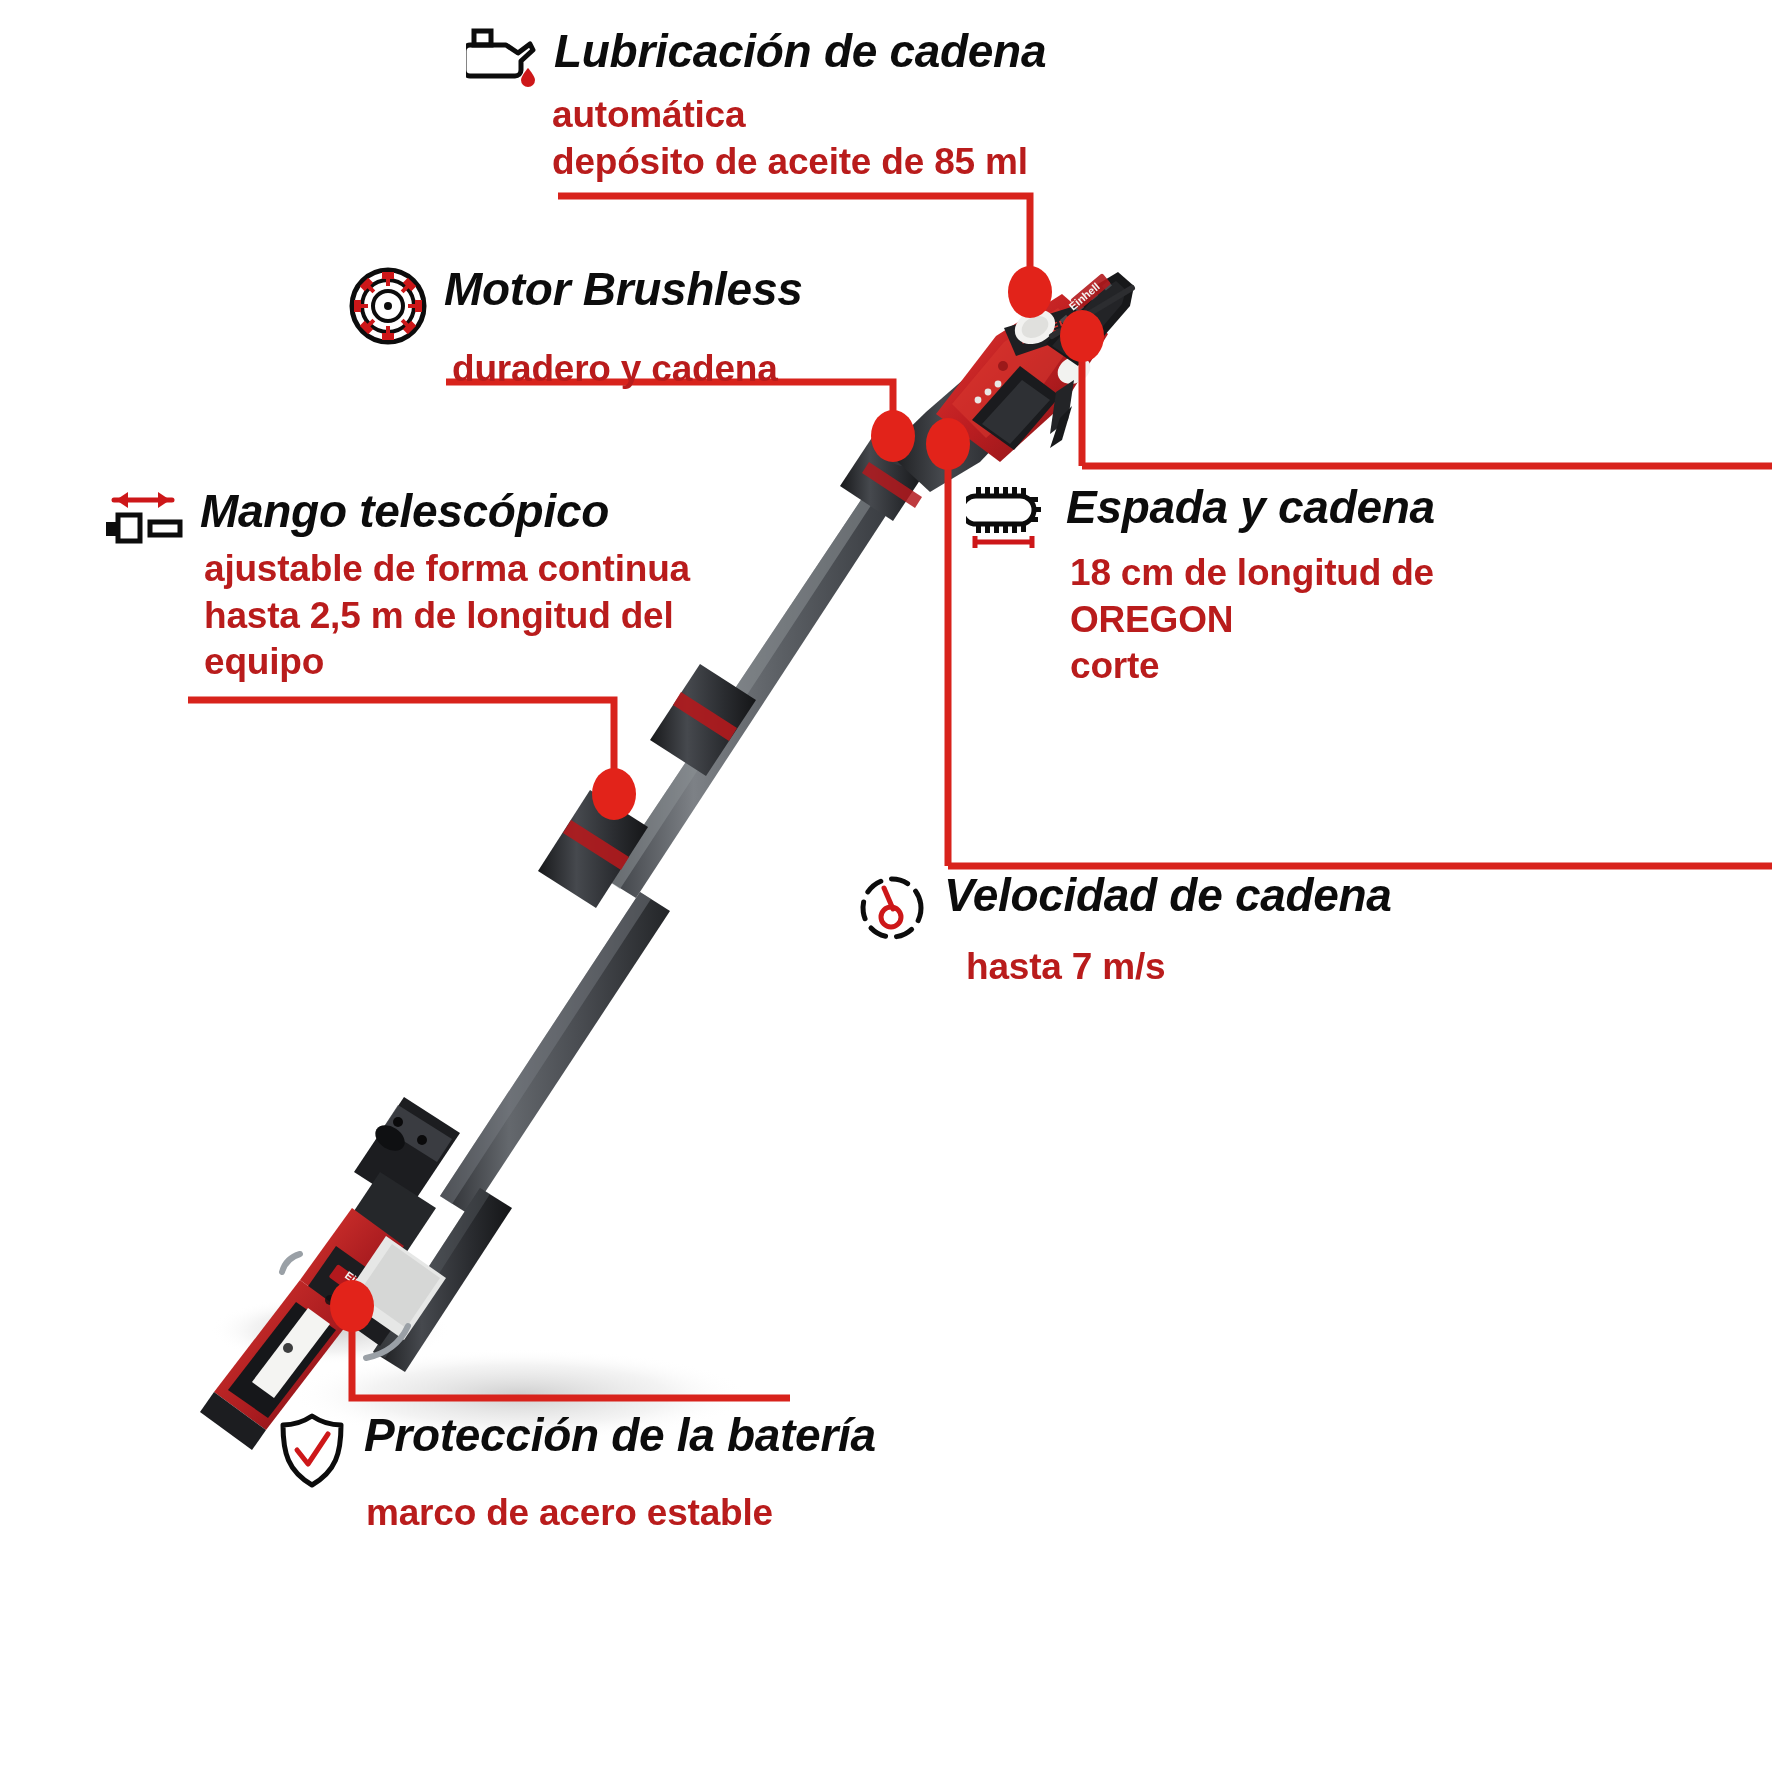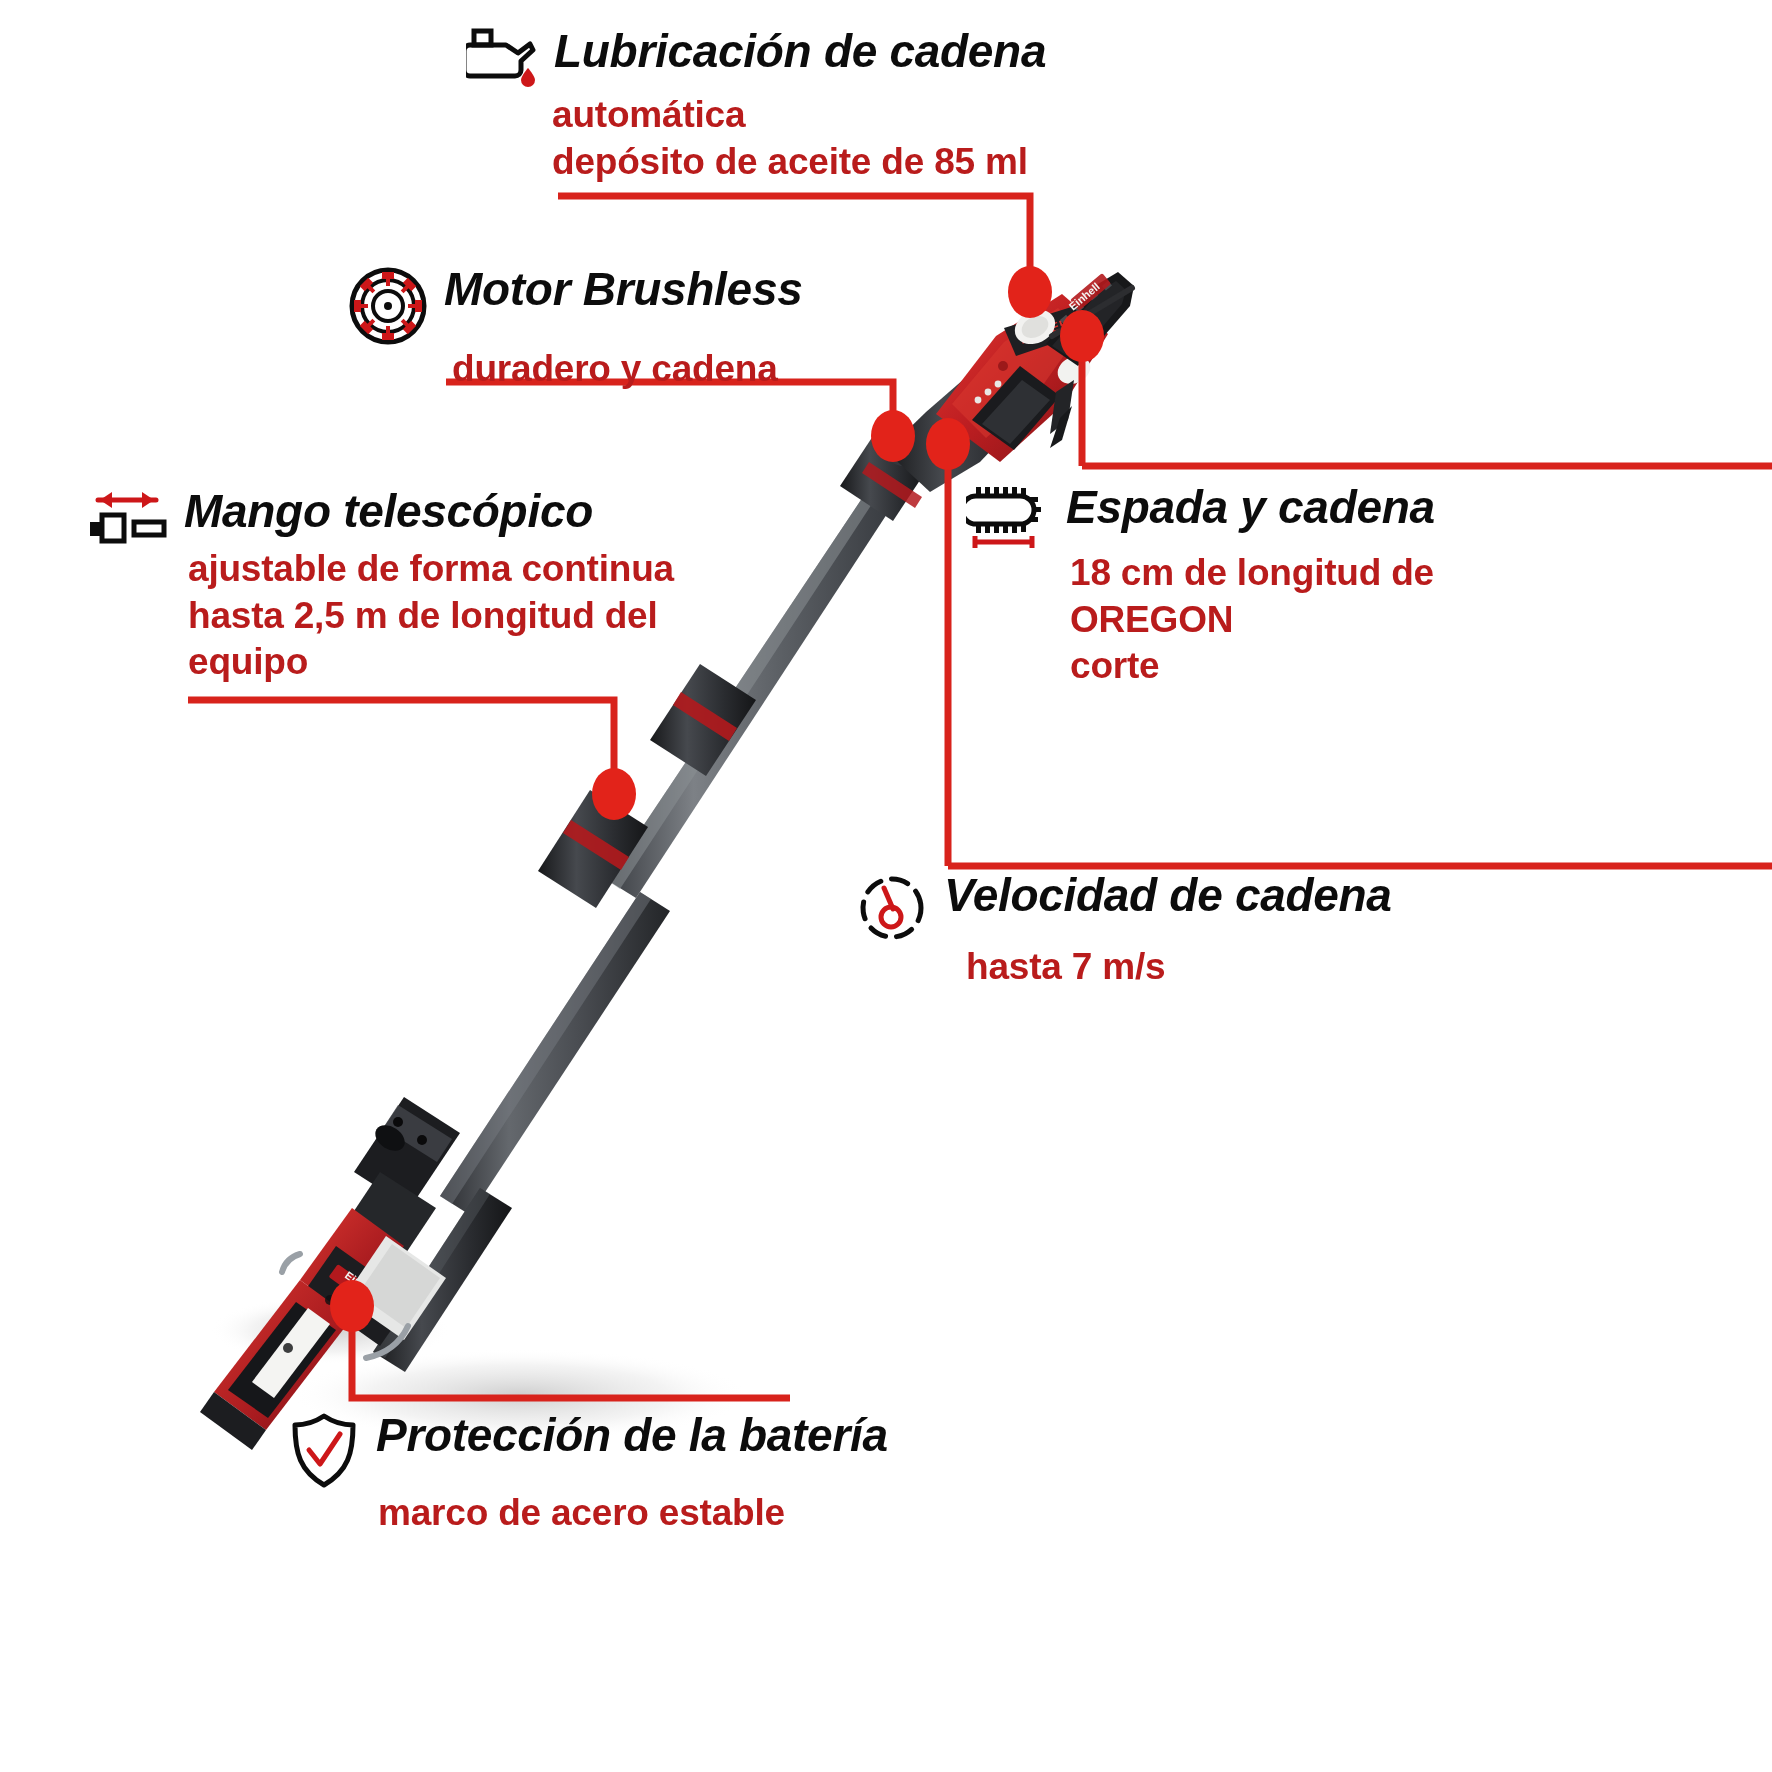--- a/index.html
+++ b/index.html
@@ -36,24 +36,24 @@
   .sub-indent-1 { padding-left:86px; }
   .sub-indent-2 { padding-left:104px; }
   .sub-indent-3 { padding-left:100px; }
   .sub-indent-4 { padding-left:104px; }
   .sub-indent-5 { padding-left:110px; }
   .sub-indent-6 { padding-left:90px; }
 
   
   #f-lubrication { left:466px;  top:28px;  }
   #f-motor       { left:348px;  top:266px; }
-  #f-telescopic  { left:88px;   top:488px; }
+  #f-telescopic  { left:104px;   top:488px; }
   #f-bar         { left:966px;  top:484px; }
   #f-speed       { left:856px;  top:872px; }
-  #f-battery     { left:288px;  top:1412px;}
+  #f-battery     { left:276px;  top:1412px;}
 </style>
 </head>
 <body>
 
 <div id="stage">
 
   <svg id="product" viewBox="0 0 1772 1772">
     <defs>
       <linearGradient id="poleG" x1="0" y1="0" x2="1" y2="0">
         <linearGradient></linearGradient>

